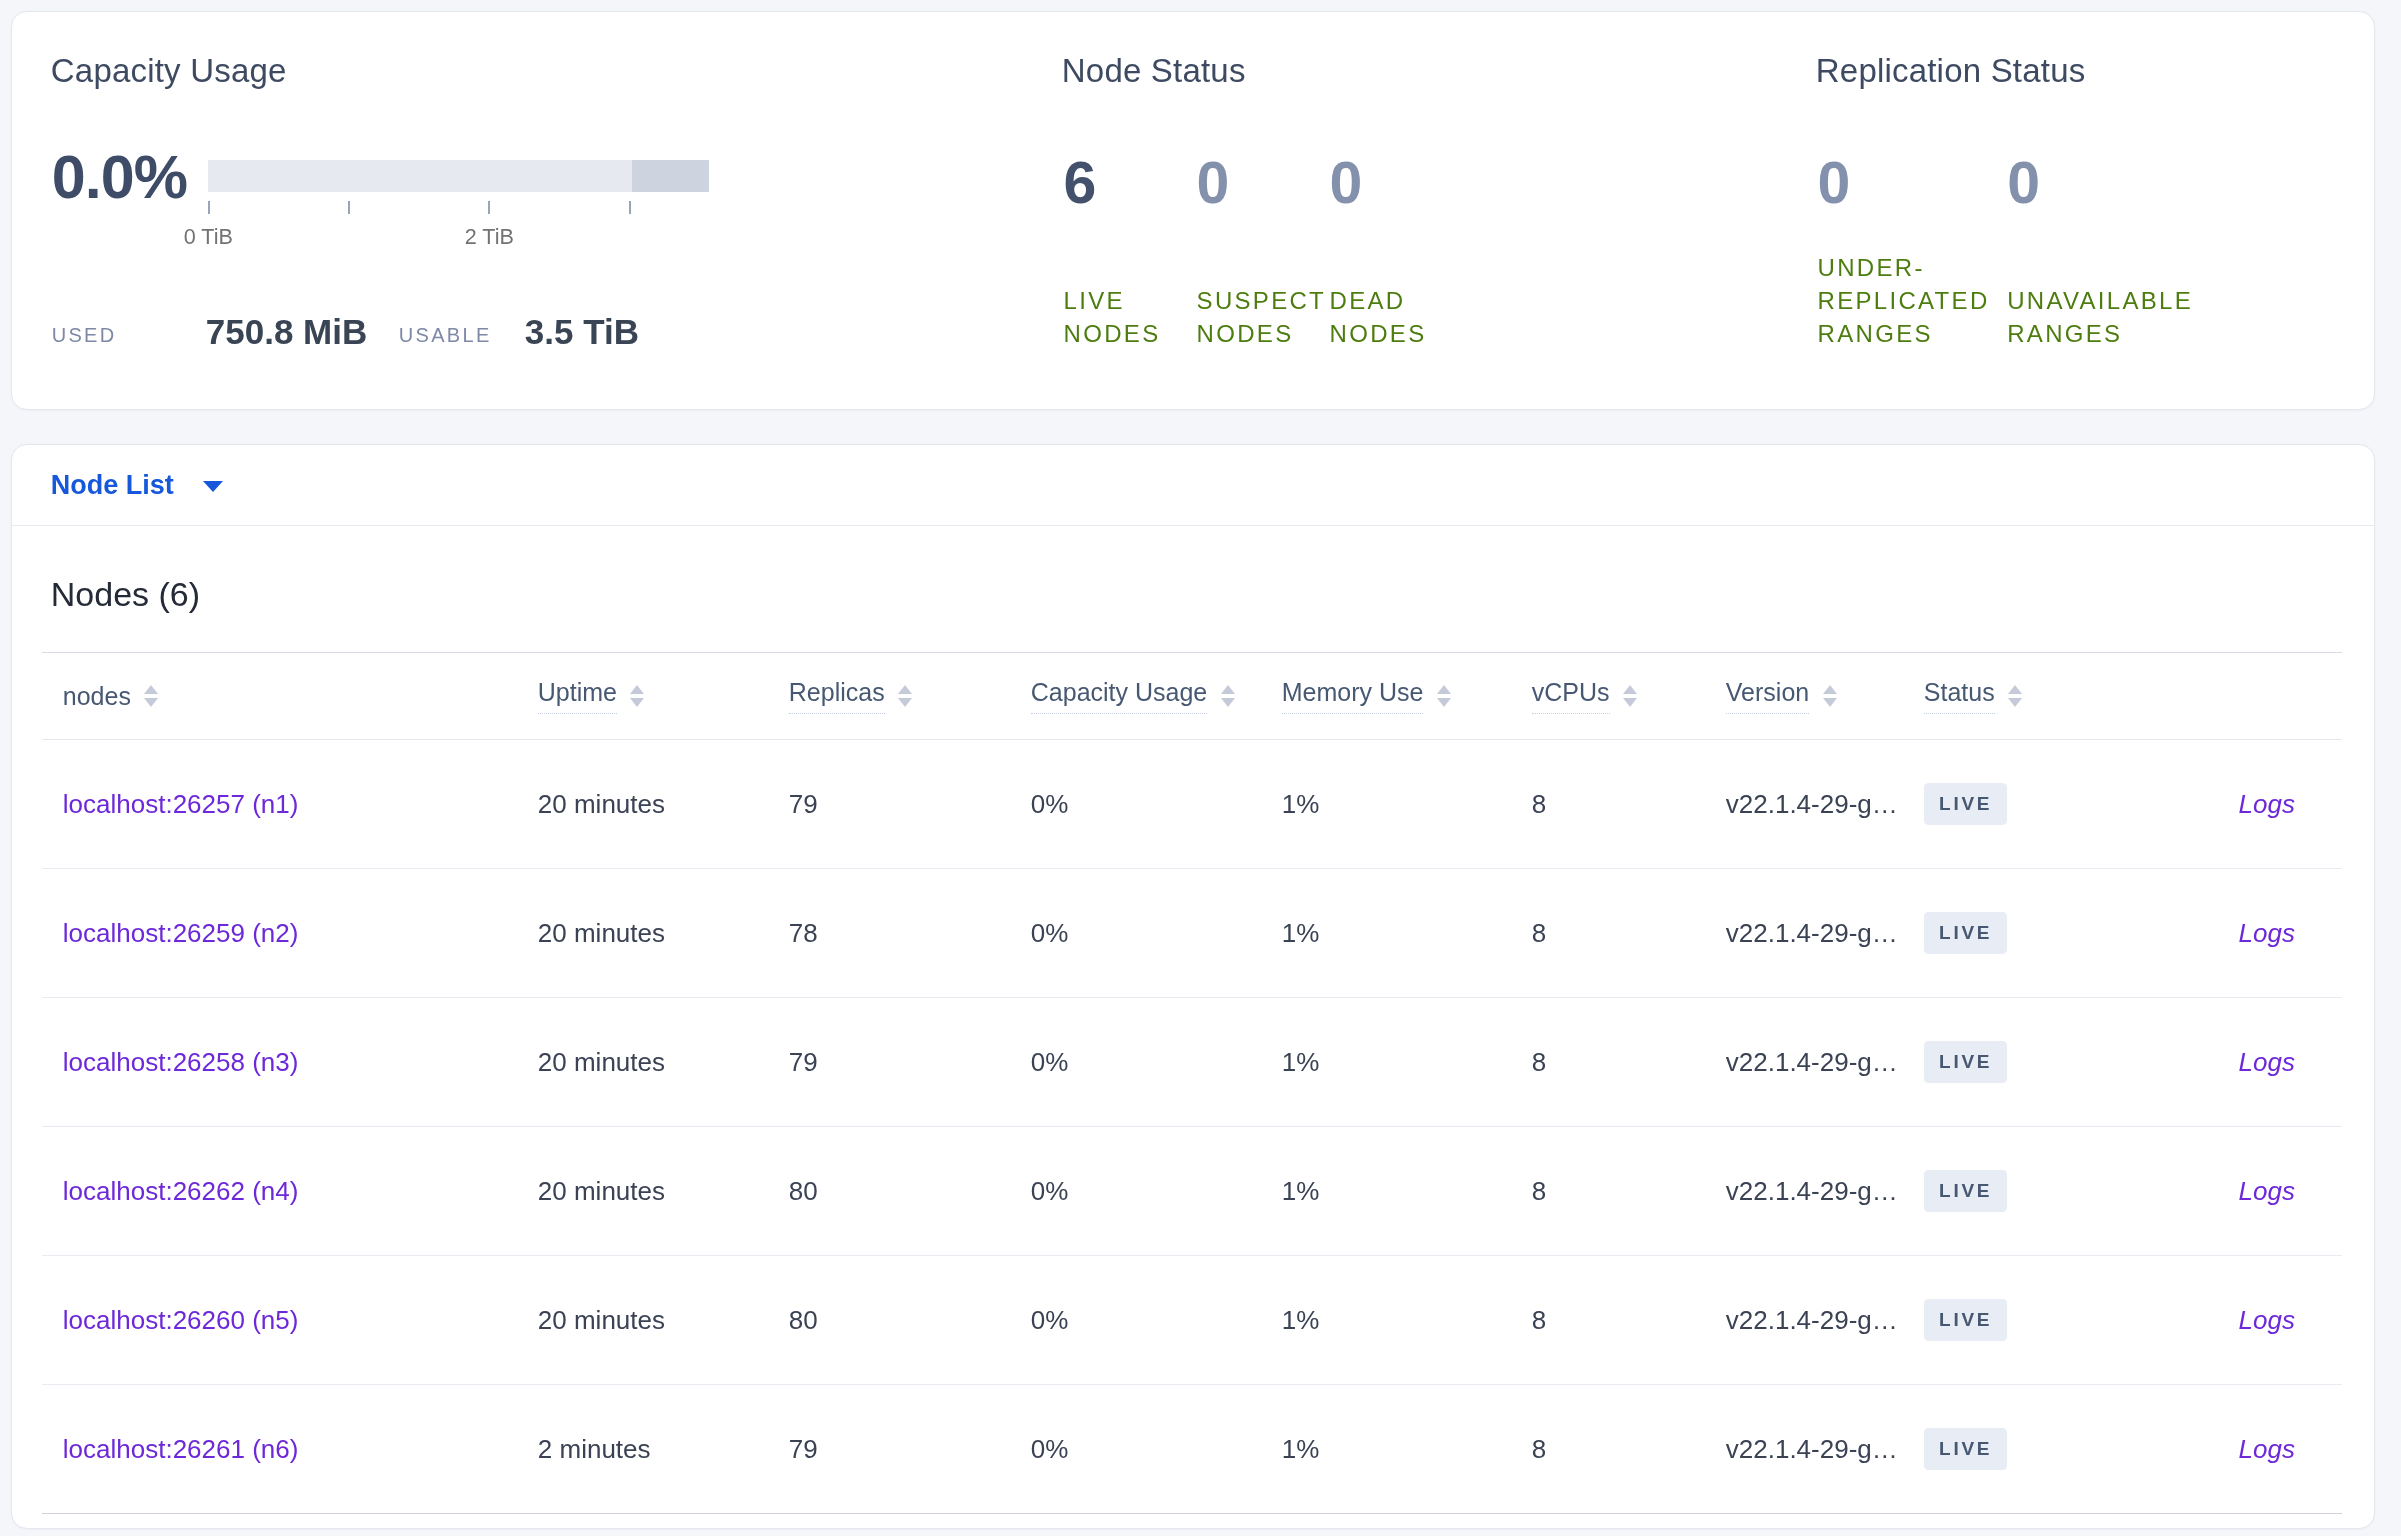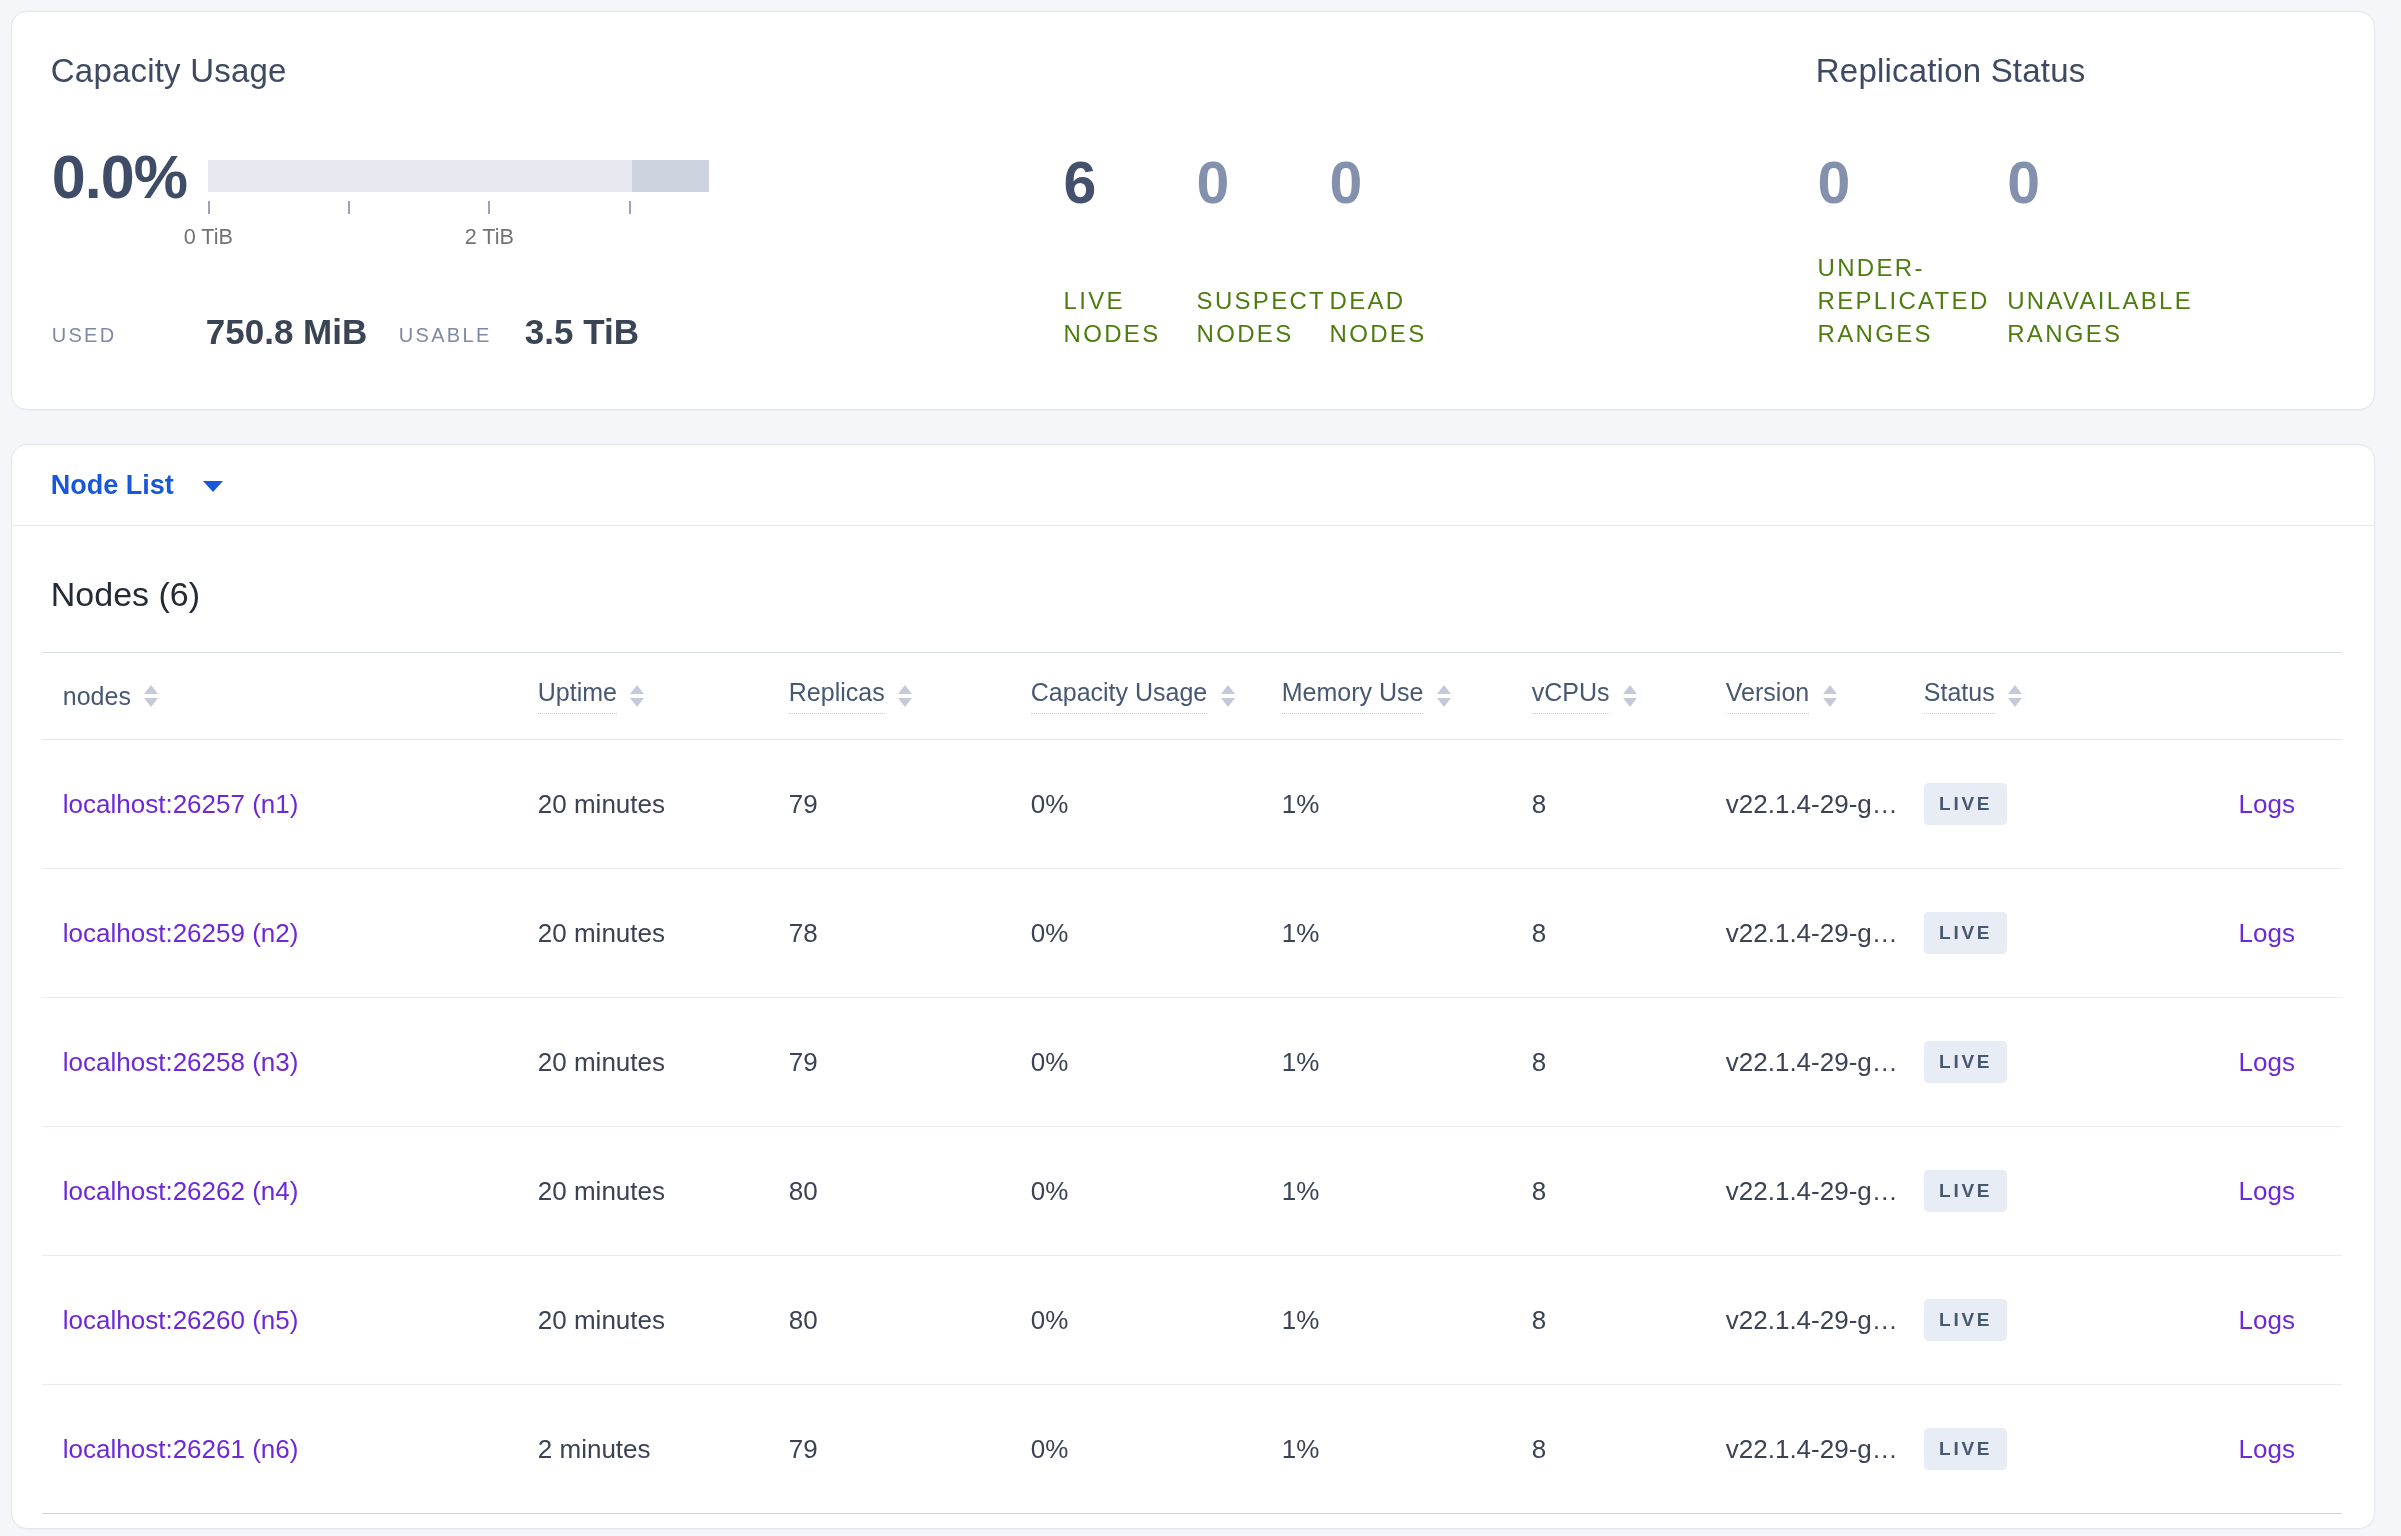--- a/index.html
+++ b/index.html
@@ -105,21 +105,21 @@
     border-bottom:9px solid #c4cad8;
   }
   .sort-icon .down {
     width:0; height:0;
     border-left:7.2px solid transparent; border-right:7.2px solid transparent;
     border-top:9px solid #c4cad8;
   }
   .td-cell { font-size:26px; color:#3a4254; }
   .td-cell:first-child { padding-left:21px; }
   a.node-link, a.logs-link { color:#6d28d9; text-decoration:none; cursor:pointer; }
-  .logs-cell { text-align:right; padding-right:47px; }
+  .logs-cell { text-align:right; padding-right:47px;font-style:italic; }
   .status-badge {
     display:inline-block; background:#e8ecf4; color:#475872;
     font-size:19px; font-weight:600; letter-spacing:2.7px;
     padding:10px 15.3px; border-radius:4.5px;
   }
 </style>
 </head>
 <body>
 
 <div class="card" id="summary-card">
@@ -142,20 +142,21 @@
     </div>
     <div class="cap-usage-row">
       <span class="caps-label" style="left:0.9px;">USED</span>
       <span class="cap-usage-val" style="left:155px;">750.8 MiB</span>
       <span class="caps-label" style="left:348px;">USABLE</span>
       <span class="cap-usage-val" style="left:474px;">3.5 TiB</span>
     </div>
   </div>
 
   <div class="sec" id="sec-nodestatus">
+    <div class="sec-title">Node Status</div>
     <div class="stats-row">
       <div class="stat">
         <div class="stat-num">6</div>
         <div class="stat-label">LIVE NODES</div>
       </div>
       <div class="stat muted">
         <div class="stat-num">0</div>
         <div class="stat-label">SUSPECT NODES</div>
       </div>
       <div class="stat muted">

